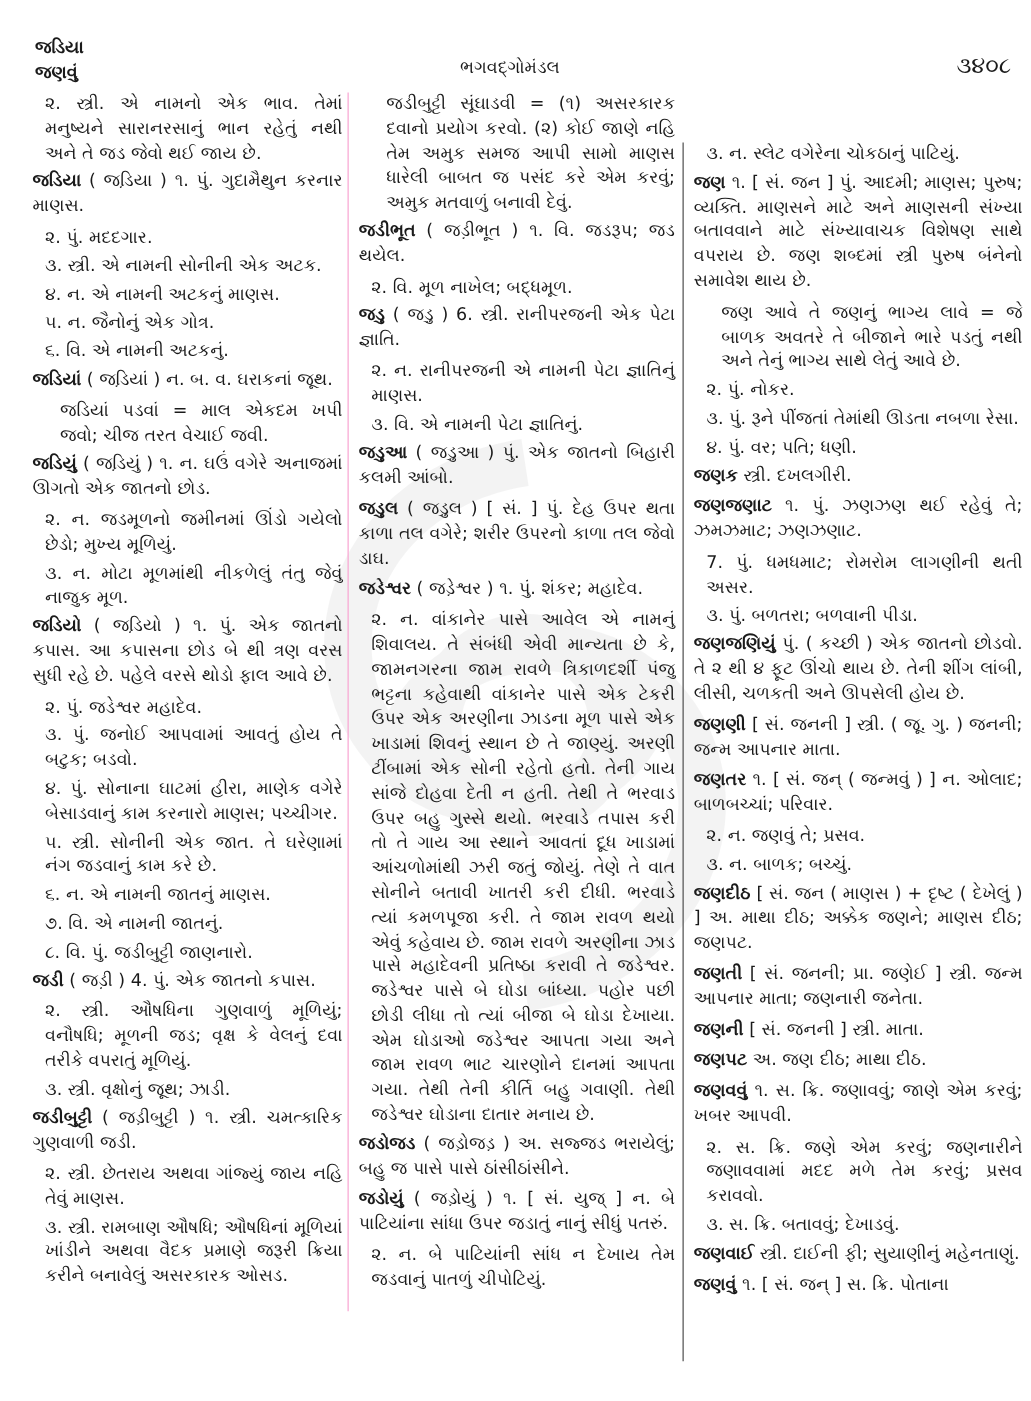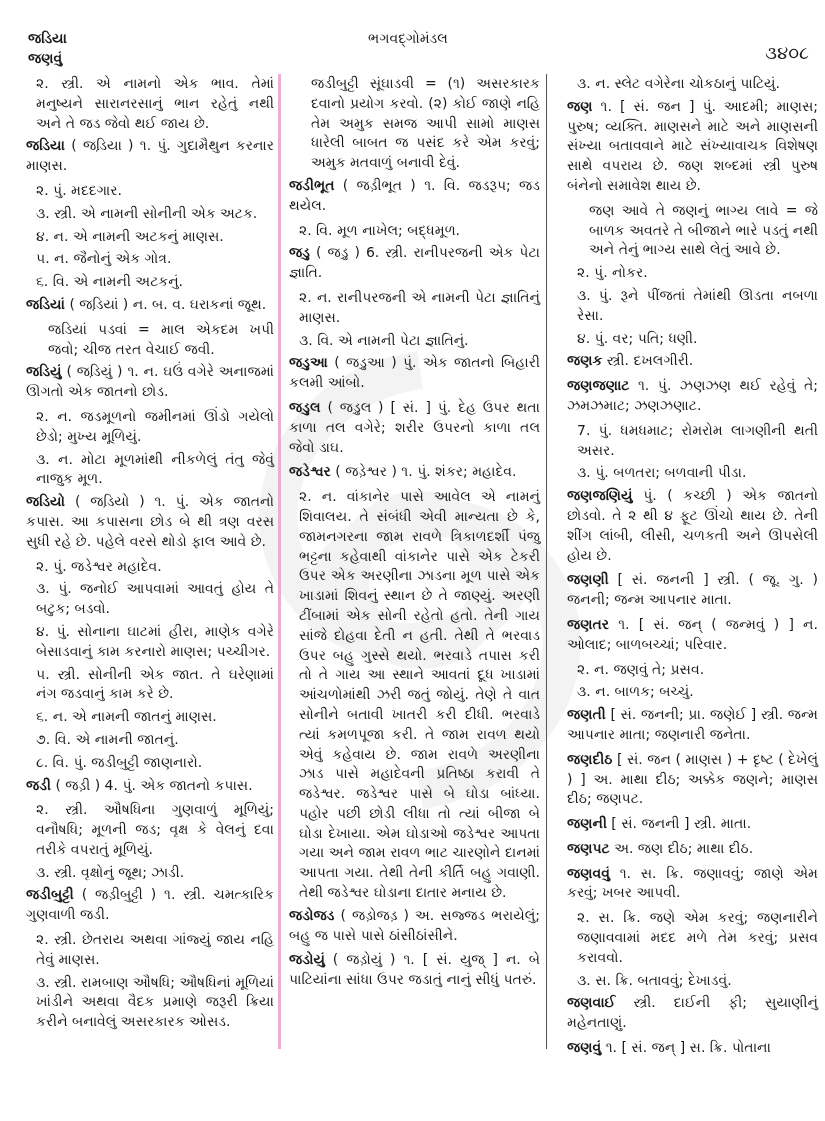--- a/index.html
+++ b/index.html
@@ -11,30 +11,30 @@
   }
   .watermark {
     position: absolute; left: 200px; top: 330px; width: 440px; height: 500px;
     pointer-events: none; opacity: 0.09;
   }
   .page-header {
     position: absolute; left: 28px; top: 30px; width: 785px; height: 44px;
   }
   .guide-first { position: absolute; left: 0; top: 0; font-size: 14px; font-weight: bold; }
   .guide-last { position: absolute; left: 0; top: 20px; font-size: 14px; font-weight: bold; }
-  .book-title { position: absolute; left: 340px; top: 0; font-size: 14px; }
+  .book-title { position: absolute; left: 340px; top: 16px; font-size: 14px; }
   .page-number { position: absolute; right: 4px; top: 12px; font-size: 18px; }
   .columns {
     position: absolute; top: 74px; left: 26px; width: 792px; height: 990px;
     display: flex;
   }
   .col { box-sizing: border-box; font-size: 14px; line-height: 19.8px; }
   .col-1 { width: 252px; padding-right: 4px; }
-  .col-2 { width: 268px; border-left: 3px solid #f9a8d4; padding-left: 8px; padding-right: 6px; height: 975px; }
-  .col-3 { width: 272px; border-left: 1px solid #555; padding-left: 20px; height: 975px; }
+  .col-2 { width: 268px; border-left: 1px solid #f9a8d4; padding-left: 8px; padding-right: 6px; height: 975px; }
+  .col-3 { width: 272px; border-left: 1px solid #555; padding-left: 8px; height: 975px; margin-top: 40px; }
   .entry { margin: 0 0 5px 0; text-align: justify; }
   .entry .hw { font-weight: bold; }
   .entry .body { }
   .sense { padding-left: 10px; margin: 0 0 3px 0; text-align: justify; }
   .idiom { padding-left: 22px; margin: 0 0 3px 0; text-align: justify; }
 </style>
 </head>
 <body>
 
 <svg class="watermark" viewBox="0 0 440 500">
@@ -87,39 +87,40 @@
       <div class="sense">૨. વિ. મૂળ નાખેલ; બદ્ધમૂળ.</div>
       <div class="entry"><span class="hw">જડુ</span> <span class="body">( જડ઼ુ ) 6. સ્ત્રી. રાનીપરજની એક પેટા જ્ઞાતિ.</span></div>
       <div class="sense">૨. ન. રાનીપરજની એ નામની પેટા જ્ઞાતિનું માણસ.</div>
       <div class="sense">૩. વિ. એ નામની પેટા જ્ઞાતિનું.</div>
       <div class="entry"><span class="hw">જડુઆ</span> <span class="body">( જડ઼ુઆ ) પું. એક જાતનો બિહારી કલમી આંબો.</span></div>
       <div class="entry"><span class="hw">જડુલ</span> <span class="body">( જડ઼ુલ ) [ સં. ] પું. દેહ ઉપર થતા કાળા તલ વગેરે; શરીર ઉપરનો કાળા તલ જેવો ડાઘ.</span></div>
       <div class="entry"><span class="hw">જડેશ્વર</span> <span class="body">( જડ઼ેશ્વર ) ૧. પું. શંકર; મહાદેવ.</span></div>
       <div class="sense">૨. ન. વાંકાનેર પાસે આવેલ એ નામનું શિવાલય. તે સંબંધી એવી માન્યતા છે કે, જામનગરના જામ રાવળે ત્રિકાળદર્શી પંજુ ભટ્ટના કહેવાથી વાંકાનેર પાસે એક ટેકરી ઉપર એક અરણીના ઝાડના મૂળ પાસે એક ખાડામાં શિવનું સ્થાન છે તે જાણ્યું. અરણી ટીંબામાં એક સોની રહેતો હતો. તેની ગાય સાંજે દોહવા દેતી ન હતી. તેથી તે ભરવાડ ઉપર બહુ ગુસ્સે થયો. ભરવાડે તપાસ કરી તો તે ગાય આ સ્થાને આવતાં દૂધ ખાડામાં આંચળોમાંથી ઝરી જતું જોયું. તેણે તે વાત સોનીને બતાવી ખાતરી કરી દીધી. ભરવાડે ત્યાં કમળપૂજા કરી. તે જામ રાવળ થયો એવું કહેવાય છે. જામ રાવળે અરણીના ઝાડ પાસે મહાદેવની પ્રતિષ્ઠા કરાવી તે જડેશ્વર. જડેશ્વર પાસે બે ઘોડા બાંધ્યા. પહોર પછી છોડી લીધા તો ત્યાં બીજા બે ઘોડા દેખાયા. એમ ઘોડાઓ જડેશ્વર આપતા ગયા અને જામ રાવળ ભાટ ચારણોને દાનમાં આપતા ગયા. તેથી તેની કીર્તિ બહુ ગવાણી. તેથી જડેશ્વર ઘોડાના દાતાર મનાય છે.</div>
       <div class="entry"><span class="hw">જડોજડ</span> <span class="body">( જડ઼ોજડ઼ ) અ. સજ્જડ ભરાયેલું; બહુ જ પાસે પાસે ઠાંસીઠાંસીને.</span></div>
       <div class="entry"><span class="hw">જડોયું</span> <span class="body">( જડ઼ોયું ) ૧. [ સં. યુજ્ ] ન. બે પાટિયાંના સાંધા ઉપર જડાતું નાનું સીધું પતરું.</span></div>
+      <div class="sense">૨. ન. બે પાટિયાંની સાંધ ન દેખાય તેમ જડવાનું પાતળું ચીપોટિયું.</div>
     </div>
   <div class="col col-3">
       <div class="sense">૩. ન. સ્લેટ વગેરેના ચોકઠાનું પાટિયું.</div>
       <div class="entry"><span class="hw">જણ</span> <span class="body">૧. [ સં. જન ] પું. આદમી; માણસ; પુરુષ; વ્યક્તિ. માણસને માટે અને માણસની સંખ્યા બતાવવાને માટે સંખ્યાવાચક વિશેષણ સાથે વપરાય છે. જણ શબ્દમાં સ્ત્રી પુરુષ બંનેનો સમાવેશ થાય છે.</span></div>
       <div class="idiom">જણ આવે તે જણનું ભાગ્ય લાવે = જે બાળક અવતરે તે બીજાને ભારે પડતું નથી અને તેનું ભાગ્ય સાથે લેતું આવે છે.</div>
       <div class="sense">૨. પું. નોકર.</div>
       <div class="sense">૩. પું. રૂને પીંજતાં તેમાંથી ઊડતા નબળા રેસા.</div>
       <div class="sense">૪. પું. વર; પતિ; ધણી.</div>
       <div class="entry"><span class="hw">જણક</span> <span class="body">સ્ત્રી. દખલગીરી.</span></div>
       <div class="entry"><span class="hw">જણજણાટ</span> <span class="body">૧. પું. ઝણઝણ થઈ રહેવું તે; ઝમઝમાટ; ઝણઝણાટ.</span></div>
       <div class="sense">7. પું. ધમધમાટ; રોમરોમ લાગણીની થતી અસર.</div>
       <div class="sense">૩. પું. બળતરા; બળવાની પીડા.</div>
       <div class="entry"><span class="hw">જણજણિયું</span> <span class="body">પું. ( કચ્છી ) એક જાતનો છોડવો. તે ૨ થી ૪ ફૂટ ઊંચો થાય છે. તેની શીંગ લાંબી, લીસી, ચળકતી અને ઊપસેલી હોય છે.</span></div>
       <div class="entry"><span class="hw">જણણી</span> <span class="body">[ સં. જનની ] સ્ત્રી. ( જૂ. ગુ. ) જનની; જન્મ આપનાર માતા.</span></div>
       <div class="entry"><span class="hw">જણતર</span> <span class="body">૧. [ સં. જન્ ( જન્મવું ) ] ન. ઓલાદ; બાળબચ્ચાં; પરિવાર.</span></div>
       <div class="sense">૨. ન. જણવું તે; પ્રસવ.</div>
       <div class="sense">૩. ન. બાળક; બચ્ચું.</div>
+      <div class="entry"><span class="hw">જણદીઠ</span> <span class="body">[ સં. જન ( માણસ ) + દૃષ્ટ ( દેખેલું ) ] અ. માથા દીઠ; અક્કેક જણને; માણસ દીઠ; જણપટ.</span></div>
       <div class="entry"><span class="hw">જણતી</span> <span class="body">[ સં. જનની; પ્રા. જણેઈ ] સ્ત્રી. જન્મ આપનાર માતા; જણનારી જનેતા.</span></div>
-      <div class="entry"><span class="hw">જણદીઠ</span> <span class="body">[ સં. જન ( માણસ ) + દૃષ્ટ ( દેખેલું ) ] અ. માથા દીઠ; અક્કેક જણને; માણસ દીઠ; જણપટ.</span></div>
       <div class="entry"><span class="hw">જણની</span> <span class="body">[ સં. જનની ] સ્ત્રી. માતા.</span></div>
       <div class="entry"><span class="hw">જણપટ</span> <span class="body">અ. જણ દીઠ; માથા દીઠ.</span></div>
       <div class="entry"><span class="hw">જણવવું</span> <span class="body">૧. સ. ક્રિ. જણાવવું; જાણે એમ કરવું; ખબર આપવી.</span></div>
       <div class="sense">૨. સ. ક્રિ. જણે એમ કરવું; જણનારીને જણાવવામાં મદદ મળે તેમ કરવું; પ્રસવ કરાવવો.</div>
       <div class="sense">૩. સ. ક્રિ. બતાવવું; દેખાડવું.</div>
       <div class="entry"><span class="hw">જણવાઈ</span> <span class="body">સ્ત્રી. દાઈની ફી; સુયાણીનું મહેનતાણું.</span></div>
       <div class="entry"><span class="hw">જણવું</span> <span class="body">૧. [ સં. જન્ ] સ. ક્રિ. પોતાના</span></div>
     </div>
 </div>
 

